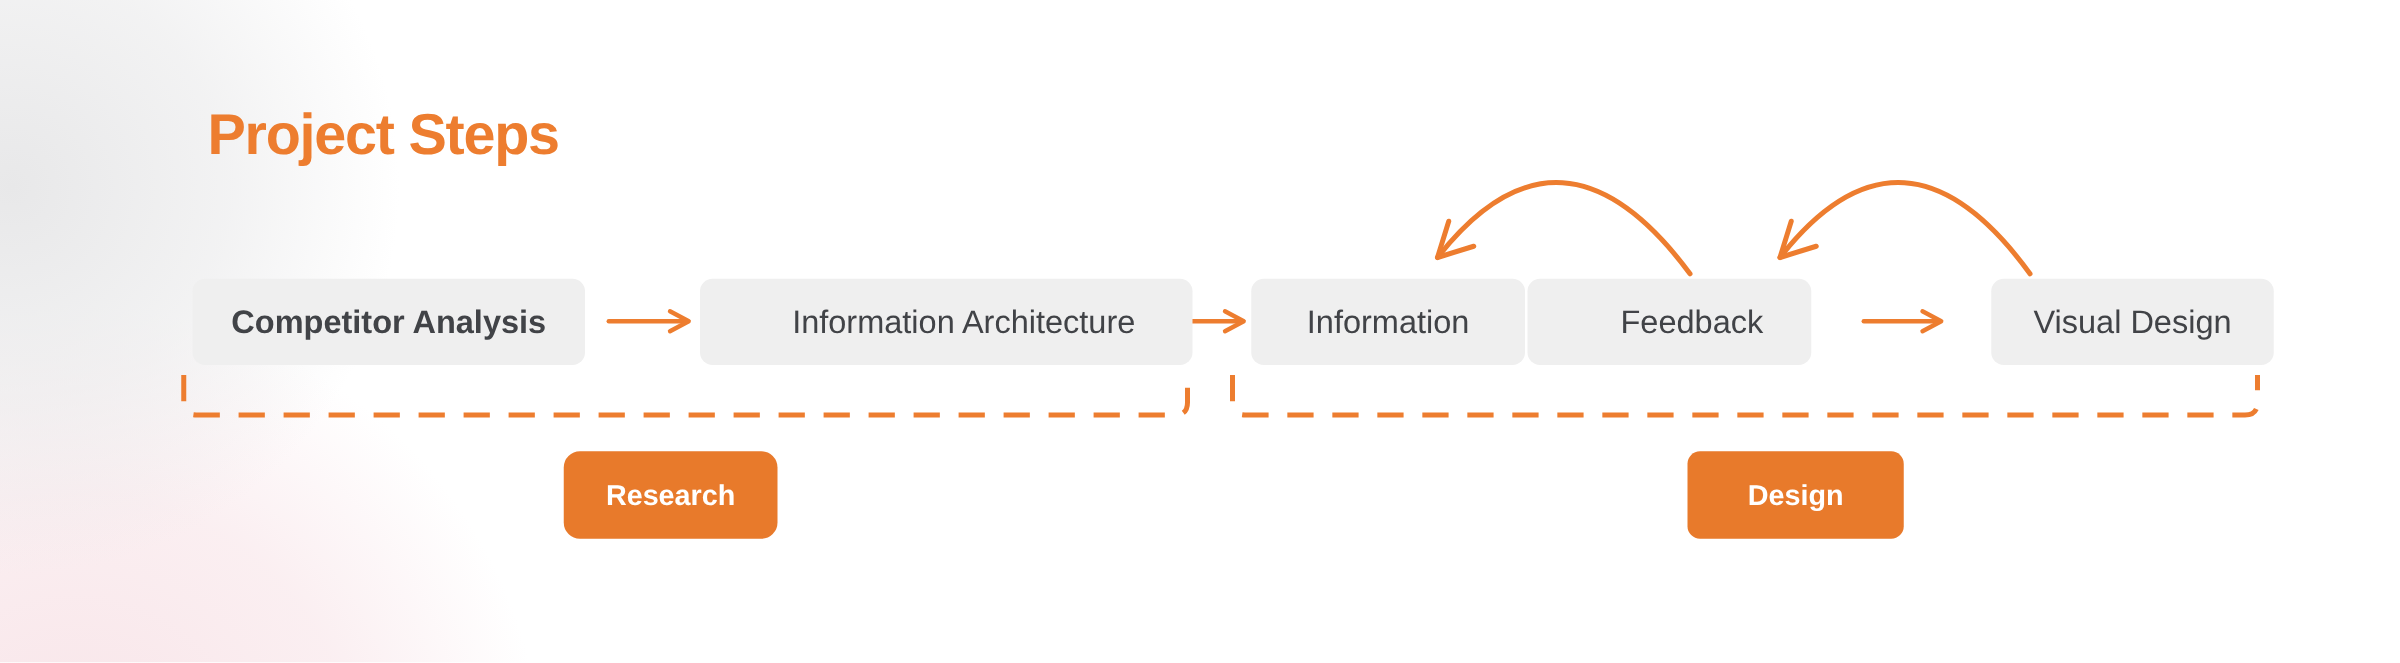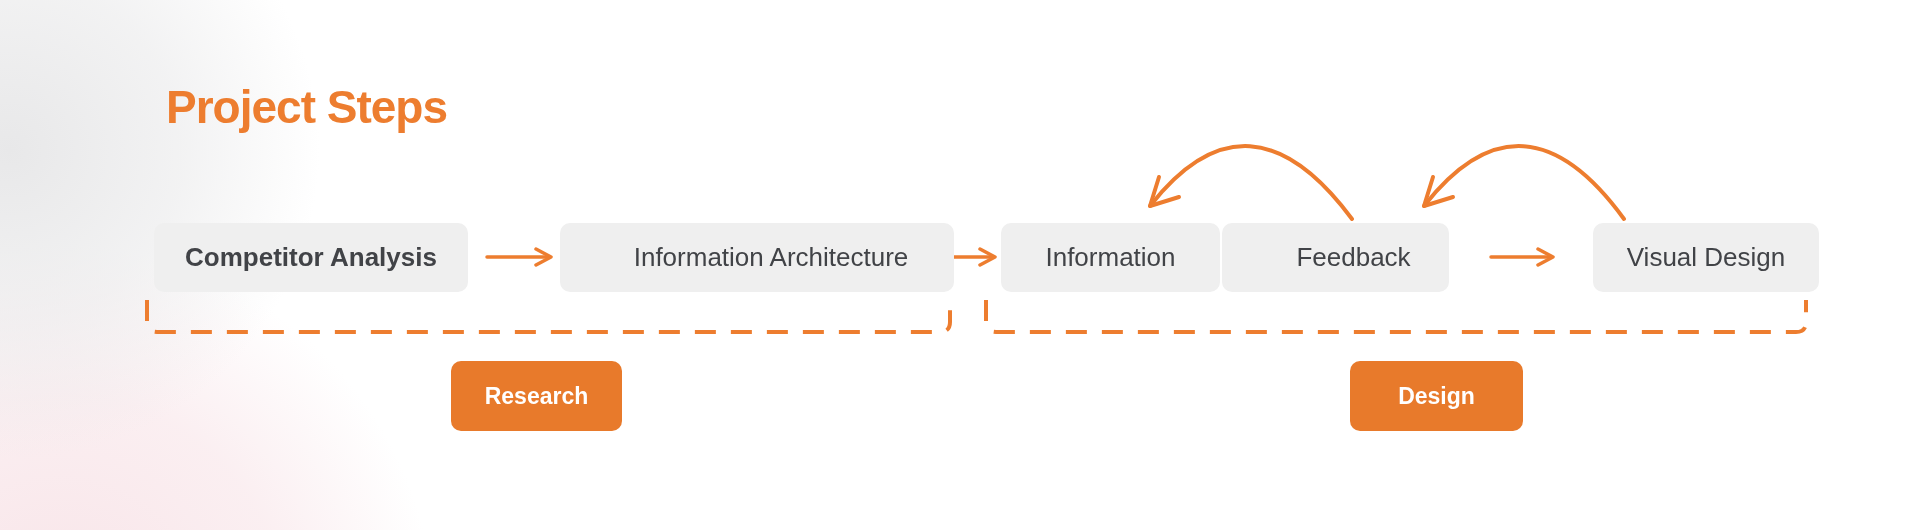--- a/index.html
+++ b/index.html
@@ -54,21 +54,21 @@
     background: #E87A2B;
     border-radius: 10px;
     display: flex;
     align-items: center;
     justify-content: center;
     font-size: 23px;
     font-weight: bold;
     color: #ffffff;
     white-space: nowrap;
   }
-  .group-research { left: 451px;  width: 171px; }
+  .group-research { left: 451px;  width: 171px; border-radius: 13px; }
   .group-design   { left: 1310px; width: 173px; margin-left: 40px; }
 </style>
 </head>
 <body>
 
 <div class="stage">
 
   <svg class="decor-svg" viewBox="0 0 1920 530">
 
     <g stroke="#ED7D2F" stroke-width="3.5" fill="none" stroke-linecap="round" stroke-linejoin="round">

